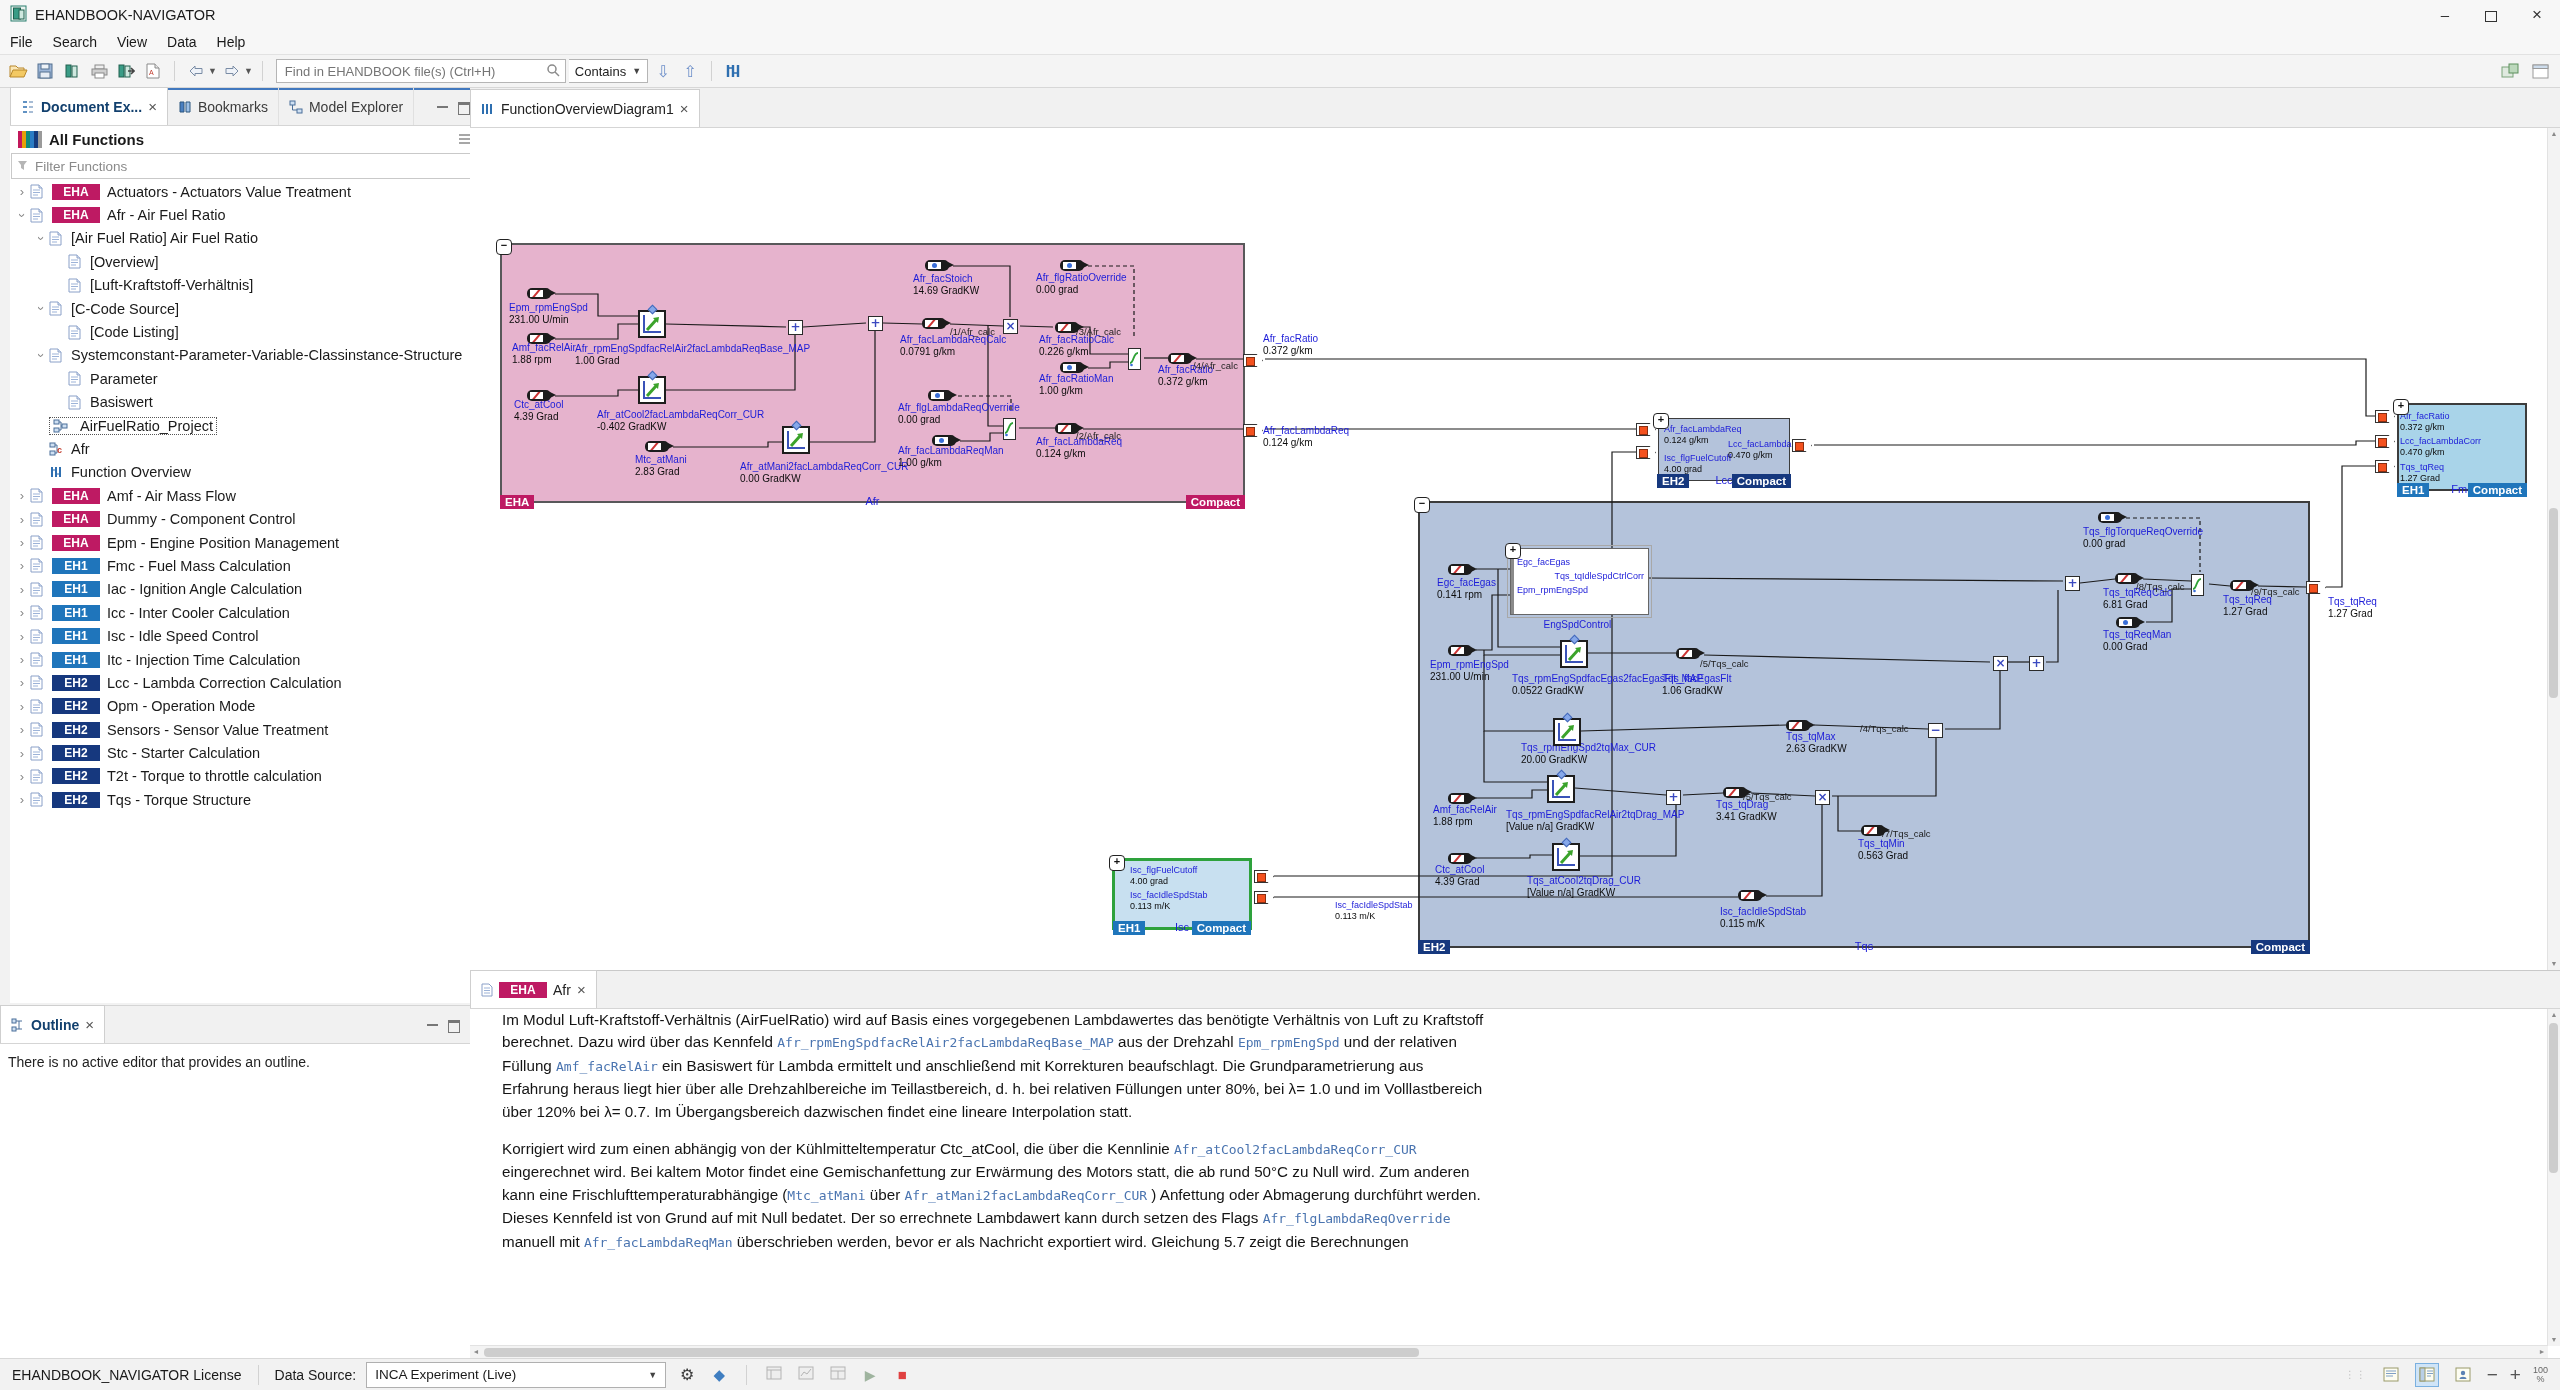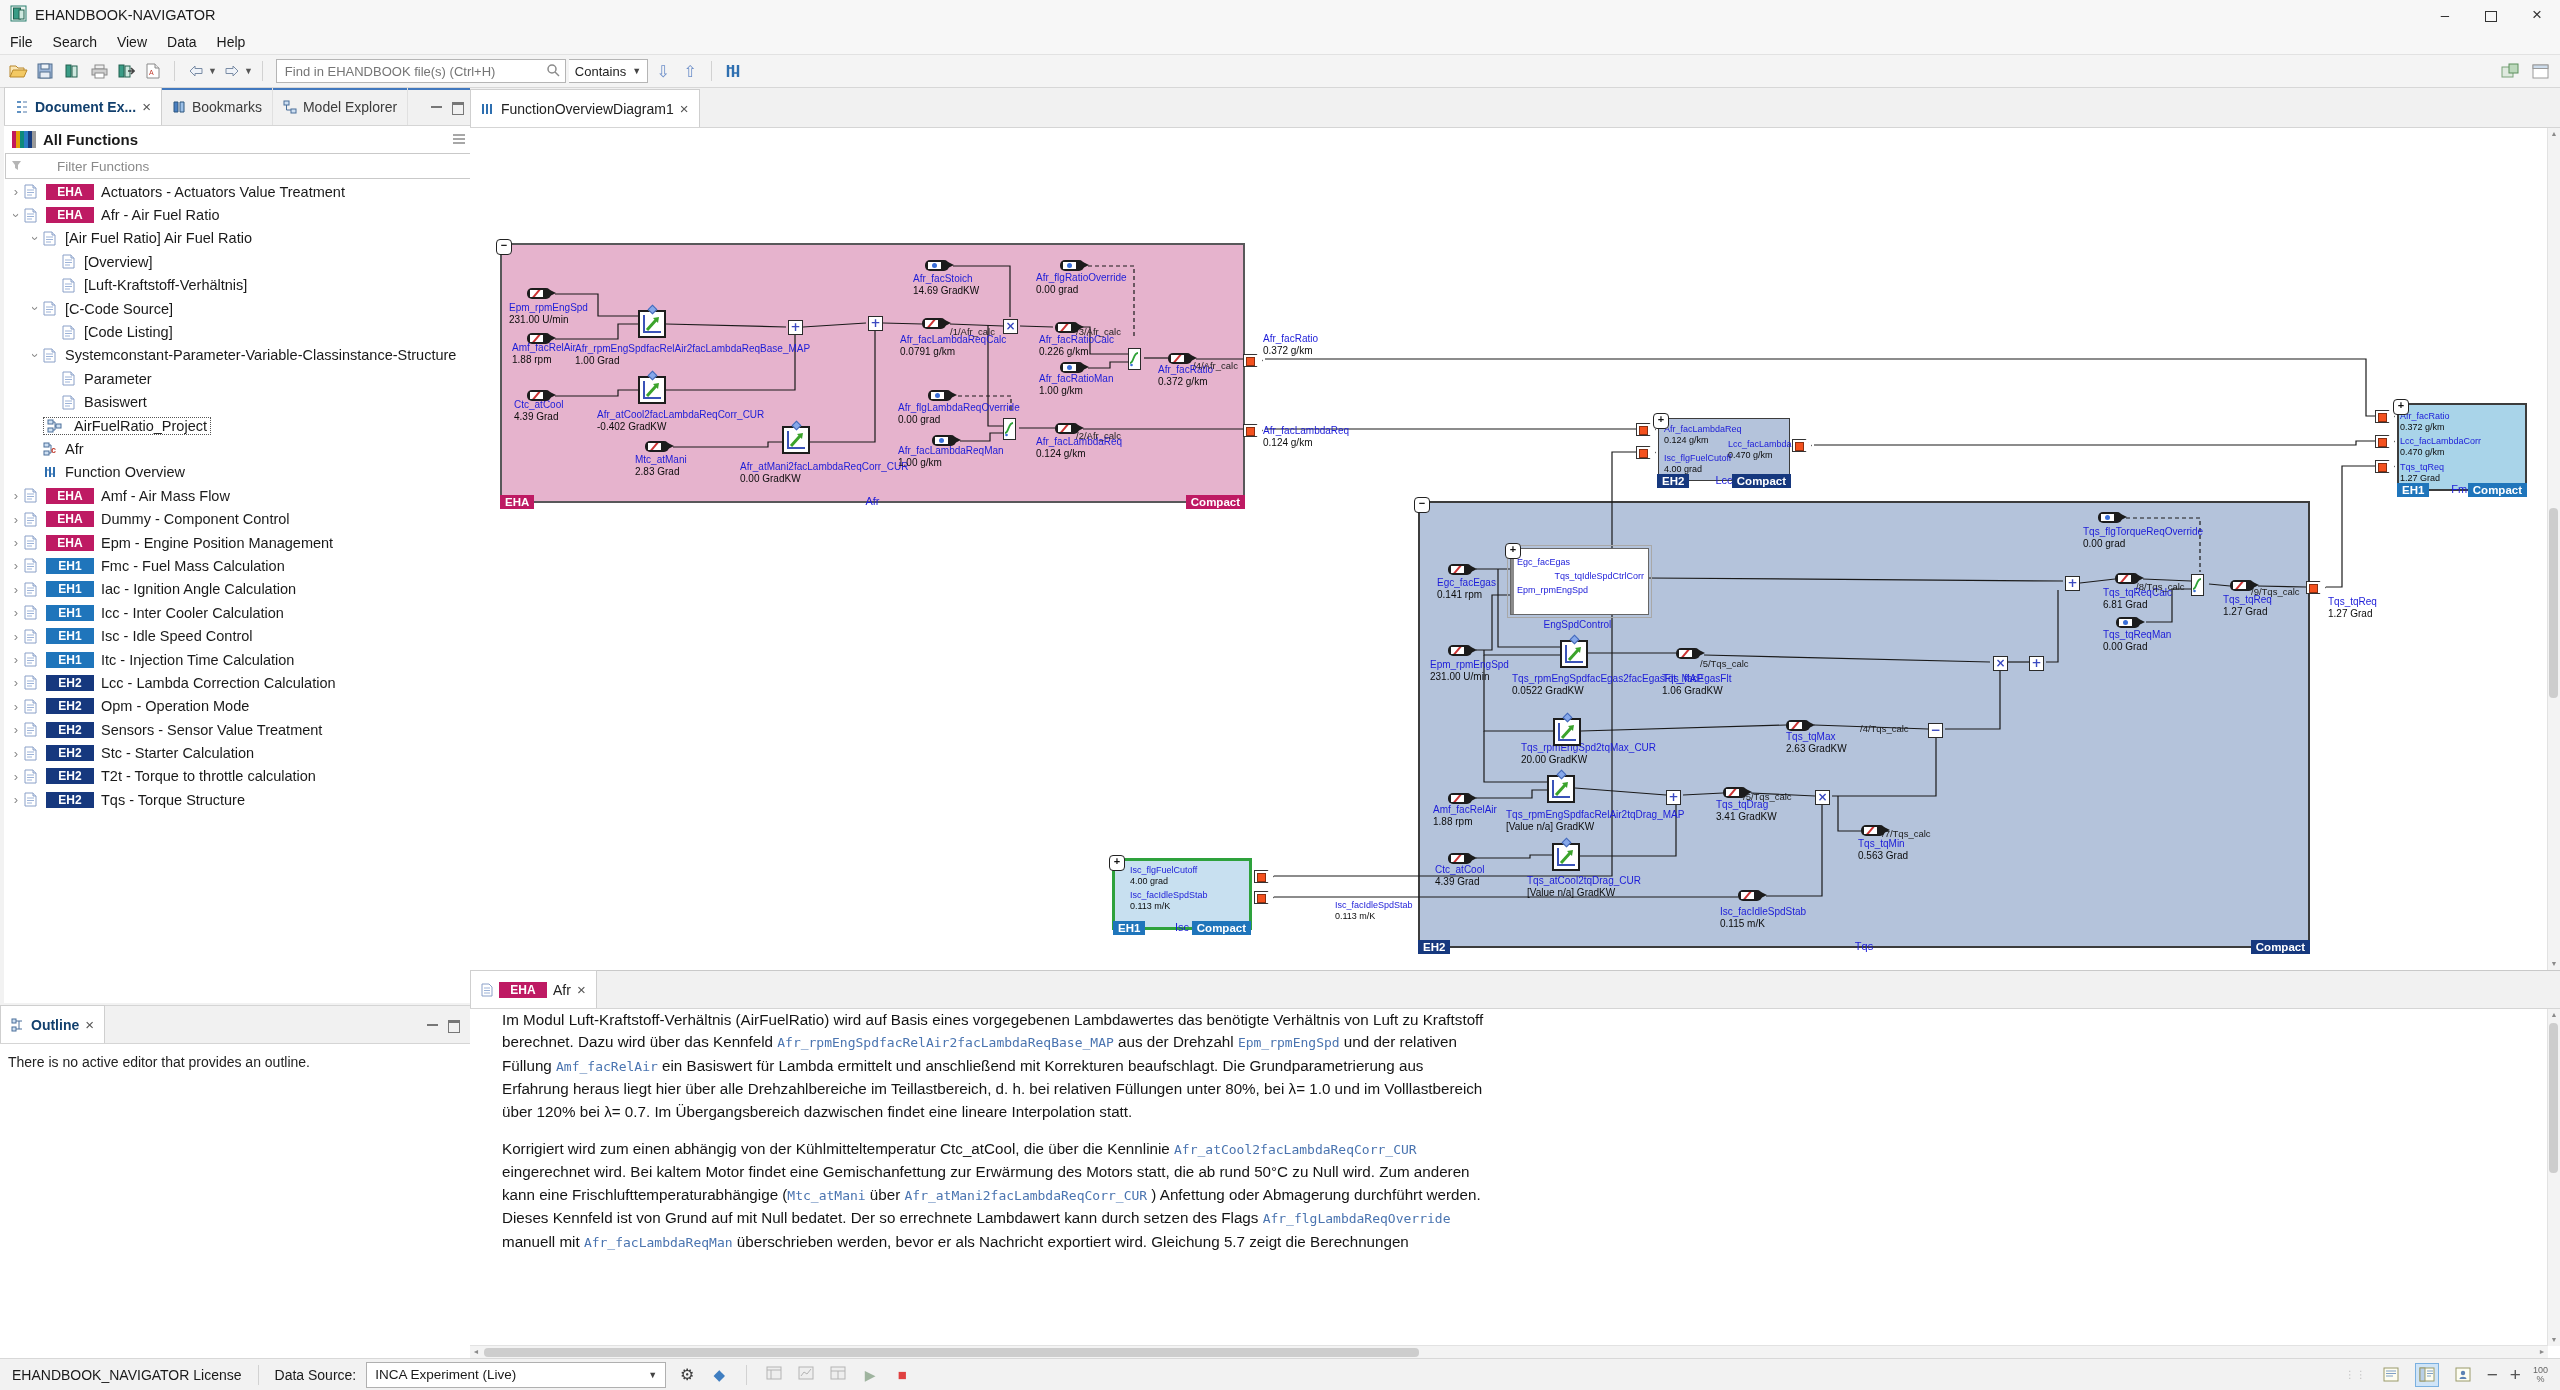--- a/index.html
+++ b/index.html
@@ -23,29 +23,29 @@
   .blue-arrow{font-size:16px;color:#6d8fc9;}
   
   .tabrow{position:absolute;left:0;top:0;right:0;height:38px;background:#f1f1f1;border-bottom:1px solid #d5d5d5;display:flex;align-items:flex-end;box-sizing:border-box;}
   .ptab{display:inline-flex;align-items:center;gap:6px;height:37px;padding:0 10px;font-size:14px;color:#3c3c3c;border-right:1px solid #e0e0e0;white-space:nowrap;}
   .ptab.active{background:#fff;color:#12406e;font-weight:bold;border:1px solid #cfcfcf;border-bottom:none;}
   .closex{font-size:15px;color:#555;font-weight:normal;}
   .minmax{margin-left:auto;display:flex;gap:10px;padding:0 10px 10px 0;color:#777;}
   .mm1{display:inline-block;width:11px;height:4px;border-bottom:2px solid #777;}
   .mm2{display:inline-block;width:10px;height:9px;border:1.5px solid #777;border-top-width:3px;}
   
-  #left-panel{left:4px;top:88px;width:470px;height:915px;background:#fff;border-right:1px solid #404040;}
+  #left-panel{left:10px;top:88px;width:470px;height:915px;background:#fff;border-right:1px solid #404040;}
   #left-panel .tabrow{border-top:2px solid #4178be;}
   #allfunc-row{position:absolute;top:38px;left:0;right:0;height:27px;display:flex;align-items:center;gap:7px;padding:0 8px;background:#fff;}
   #allfunc-row b{font-size:15px;}
   .stripes{display:flex;height:17px;}
   .stripes span{width:4px;height:17px;display:inline-block;}
   #menu-icon{margin-left:auto;color:#888;}
   #filter-row{position:absolute;top:65px;left:1px;right:1px;height:24px;border:1px solid #c9c9c9;display:flex;align-items:center;background:#fff;}
-  #filter-input{border:none;outline:none;flex:1;font-size:13.5px;color:#333;font-family:"Liberation Sans",sans-serif;margin-left:28px;}
+  #filter-input{border:none;outline:none;flex:1;font-size:13.5px;color:#333;font-family:"Liberation Sans",sans-serif;}
   #filter-input::placeholder{color:#8a8a8a;}
   #tree{position:absolute;top:92px;left:0;right:0;bottom:0;overflow:hidden;font-size:14.5px;}
   .trow{display:flex;align-items:center;height:23.4px;white-space:nowrap;}
   .chev{width:16px;text-align:center;color:#888;font-size:13px;flex:none;}
   .chev.open{transform:rotate(90deg);}
   .ticon{width:17px;height:16px;flex:none;margin-right:5px;display:flex;align-items:center;}
   .tb{flex:none;min-width:42px;text-align:center;padding:1px 3px;margin-right:7px;color:#fff;font-weight:bold;font-size:12px;}
   .tb-EHA{background:#BE1A63;} .tb-EH1{background:#1F75BB;} .tb-EH2{background:#16387E;}
   .selbox{border:1px dotted #555;padding:0 3px;display:inline-flex;align-items:center;gap:5px;}
   

